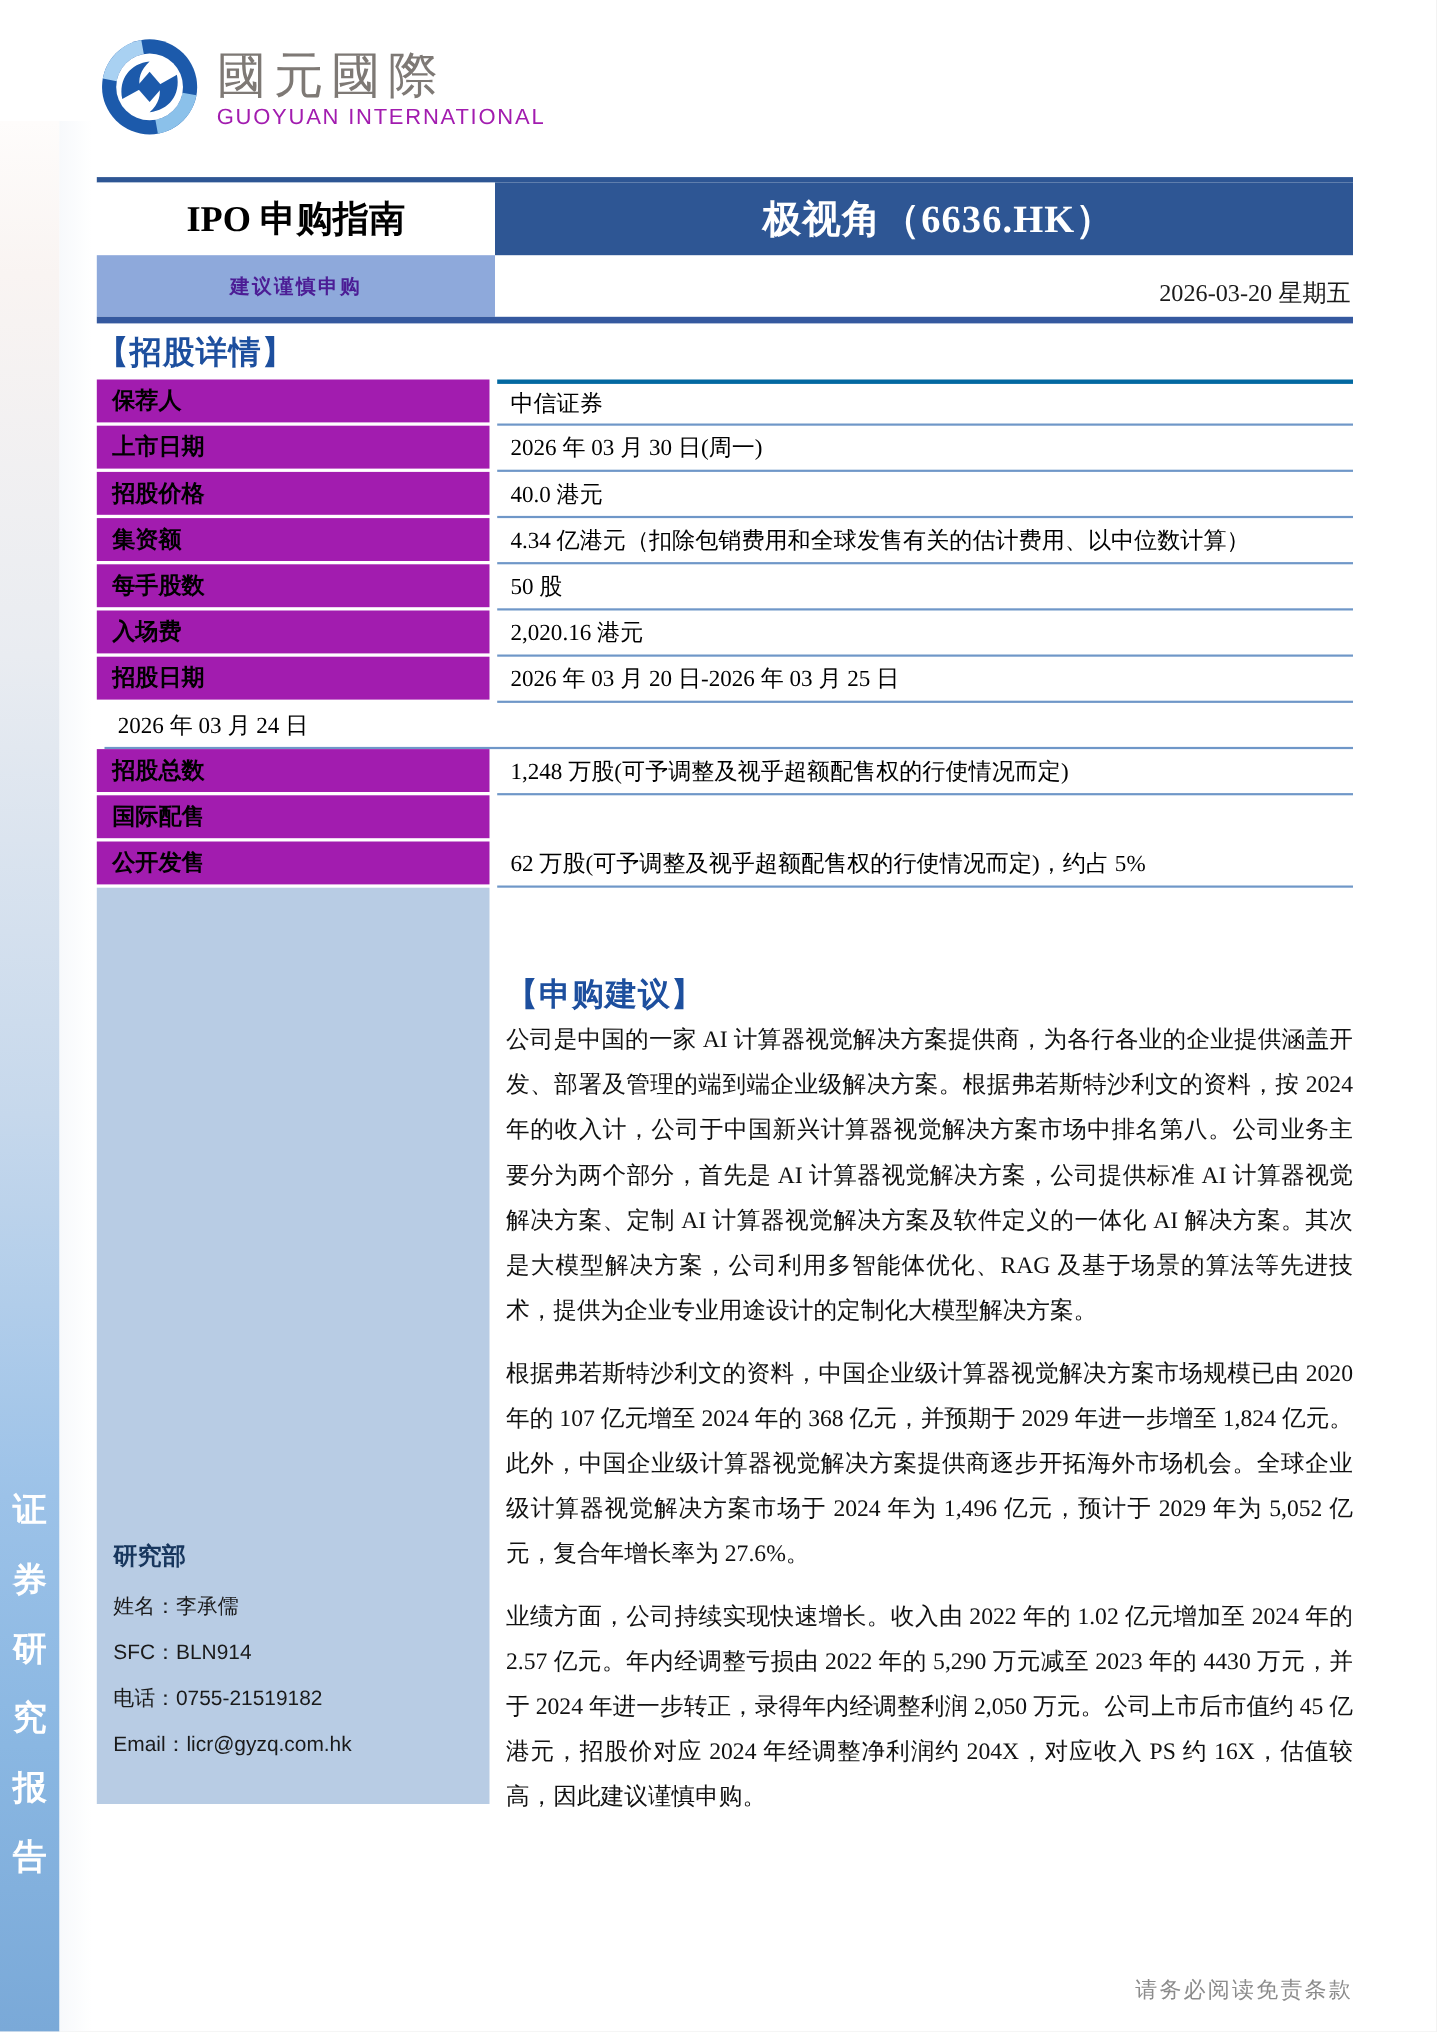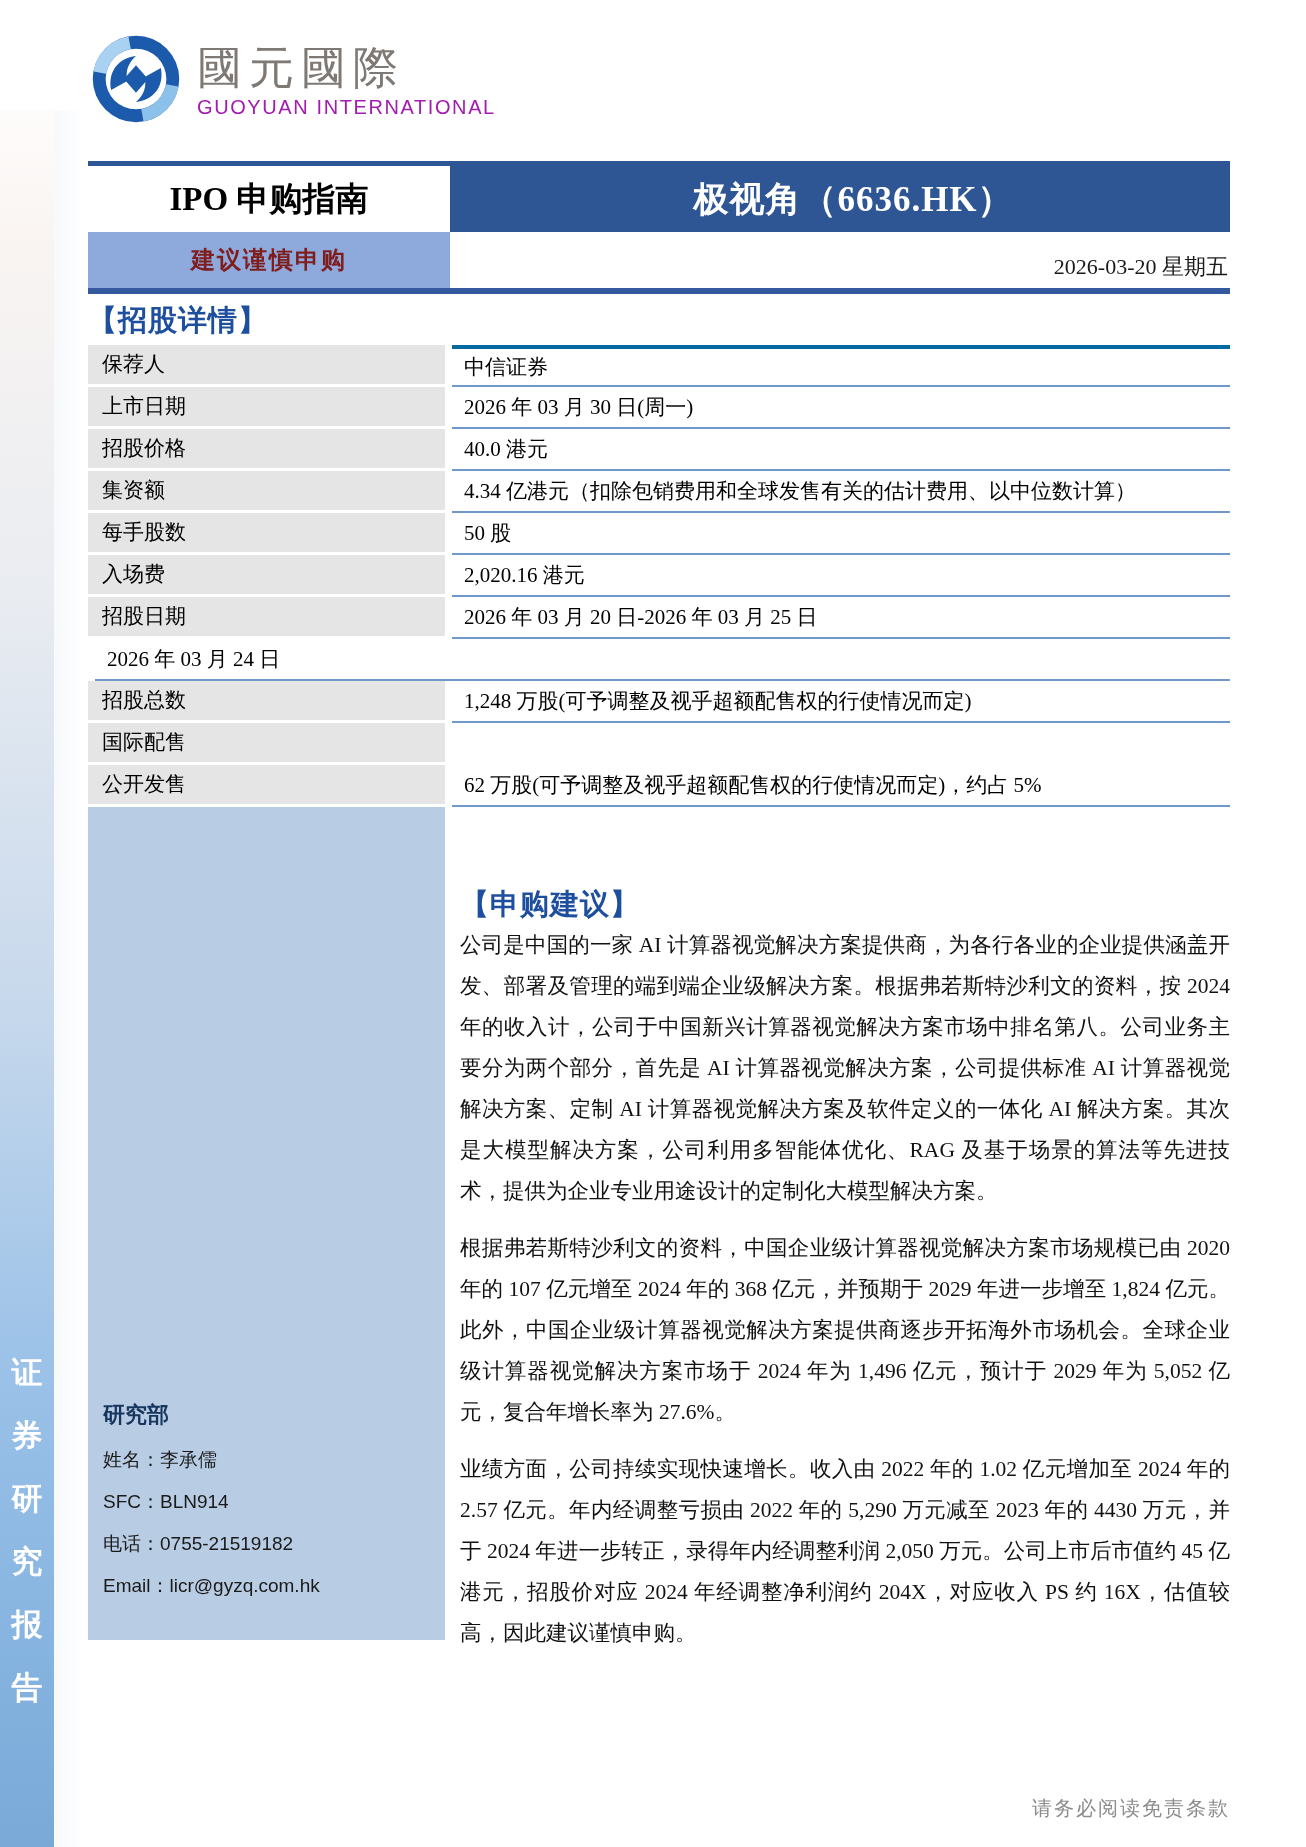--- a/index.html
+++ b/index.html
@@ -94,21 +94,21 @@
     font-size: 35px; font-weight: bold; color: #ffffff;
     letter-spacing: 1px;
     padding-left: 27px;
   }
   .sub-left {
     position: absolute;
     left: 88px; top: 232px;
     width: 362px; height: 56px;
     background: #8ea9db;
     display: flex; align-items: center; justify-content: center;
-    font-size: 24px; font-weight: bold; color: #7f1d1d;
+    font-size: 18px; font-weight: bold; color: #4c1d95;
     letter-spacing: 2px;
   }
   .sub-date {
     position: absolute;
     left: 450px; top: 232px;
     width: 780px; height: 56px;
     display: flex; align-items: flex-end; justify-content: flex-end;
     padding: 0 2px 6px 0;
     font-size: 22px; color: #1a1a1a;
   }
@@ -134,22 +134,22 @@
   
   .offer-table {
     position: absolute;
     left: 88px; top: 345px;
     width: 1142px;
   }
   .trow { display: flex; height: 42px; }
   .tlabel {
     width: 357px;
     height: 39px;
-    background: #e5e5e5;
-    font-weight: normal;
+    background: #a21caf;
+    font-weight: bold;
     font-size: 21px;
     color: #000000;
     line-height: 39px;
     padding-left: 14px;
   }
   .tvalue {
     flex: 1;
     margin-left: 7px;
     display: flex;
     align-items: center;

